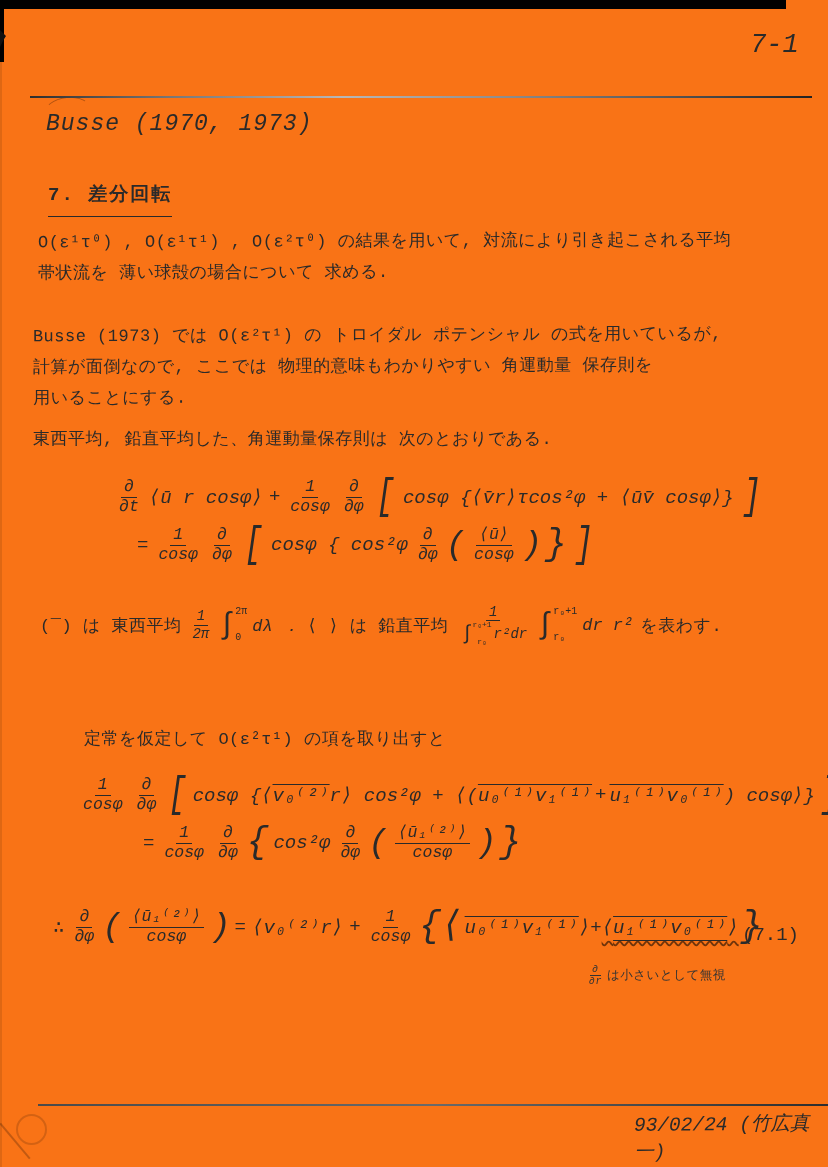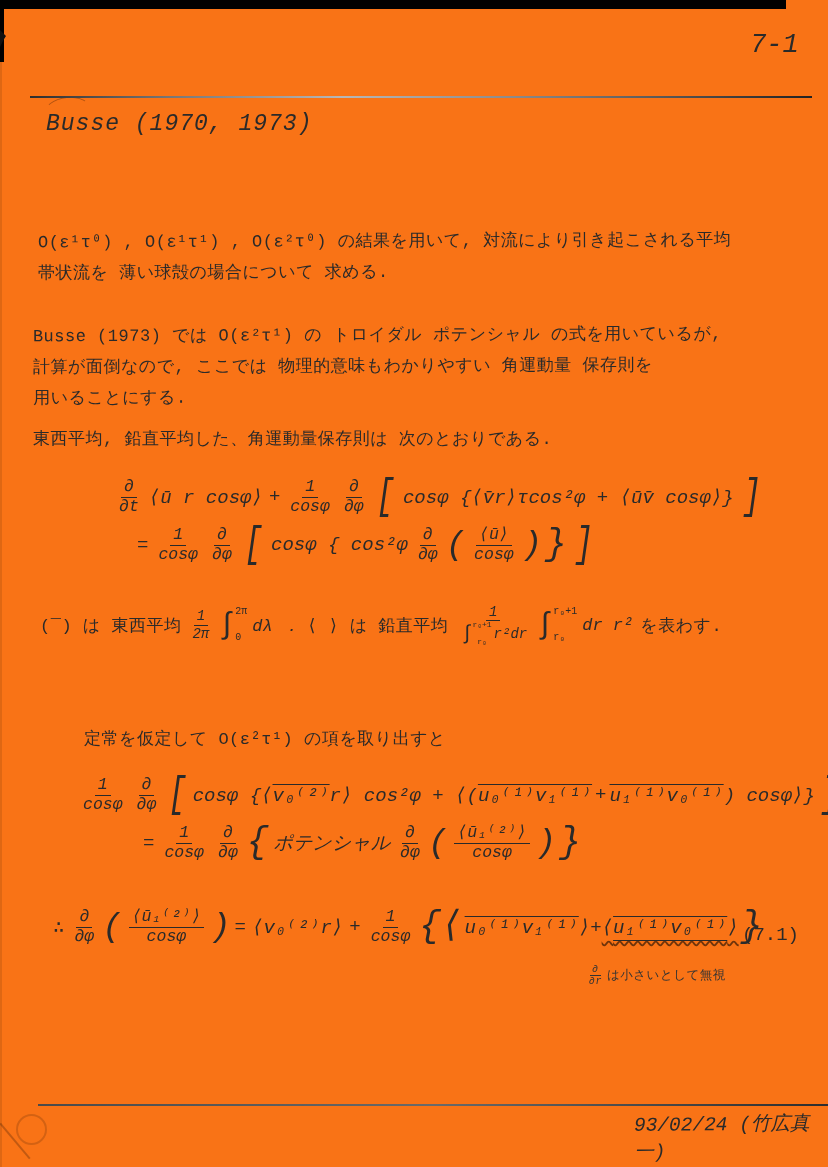--- a/index.html
+++ b/index.html
@@ -88,20 +88,21 @@
   <div class="left-line"></div>
   <div class="left-mark"></div>
   <div class="corner-arc"></div>
   <div class="punch-hole"></div>
   <div class="corner-streak"></div>
 
   <div class="pagenum hw">7-1</div>
   <div class="header hw">Busse (1970, 1973)</div>
   <div class="rule top-rule"></div>
 
+  <div class="section-title jp">7. 差分回転</div>
 
   <div class="para1">
     <div class="jp">O(ε¹τ⁰) ,  O(ε¹τ¹) ,  O(ε²τ⁰) の結果を用いて, 対流により引き起こされる平均</div>
     <div class="jp">帯状流を 薄い球殻の場合について 求める.</div>
   </div>
 
   <div class="para2">
     <div class="jp">Busse (1973) では  O(ε²τ¹) の トロイダル ポテンシャル の式を用いているが,</div>
     <div class="jp">計算が面倒なので, ここでは 物理的意味もわかりやすい 角運動量 保存則を</div>
     <div class="jp">用いることにする.</div>
@@ -221,21 +222,21 @@
       <span class="mt">=</span>
       <span class="frac">
         <span class="num">1</span>
         <span class="den">cosφ</span>
       </span>
       <span class="frac">
         <span class="num">∂</span>
         <span class="den">∂φ</span>
       </span>
       <span class="bbr">{</span>
-      <span class="mt">ポテンシャル</span>
+      <span class="mt">cos²φ</span>
       <span class="frac">
         <span class="num">∂</span>
         <span class="den">∂φ</span>
       </span>
       <span class="bp">(</span>
       <span class="frac">
         <span class="num">⟨ū₁⁽²⁾⟩</span>
         <span class="den">cosφ</span>
       </span>
       <span class="bp">)</span>

